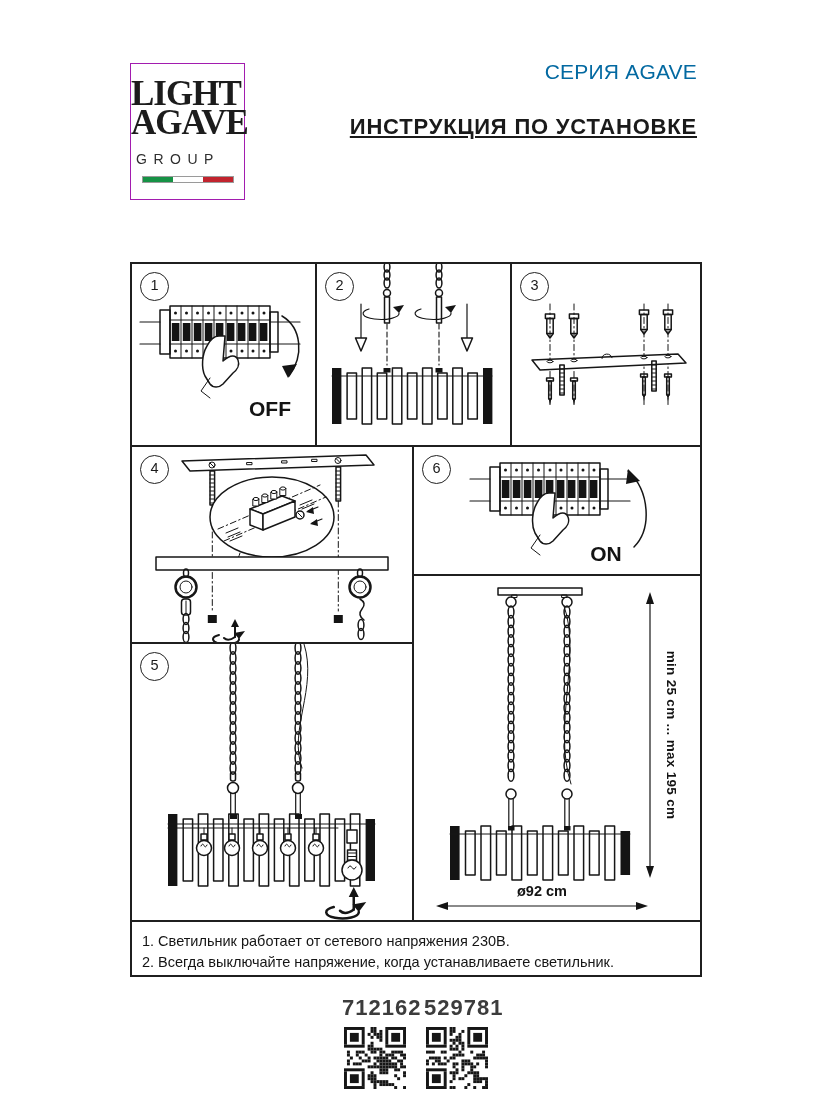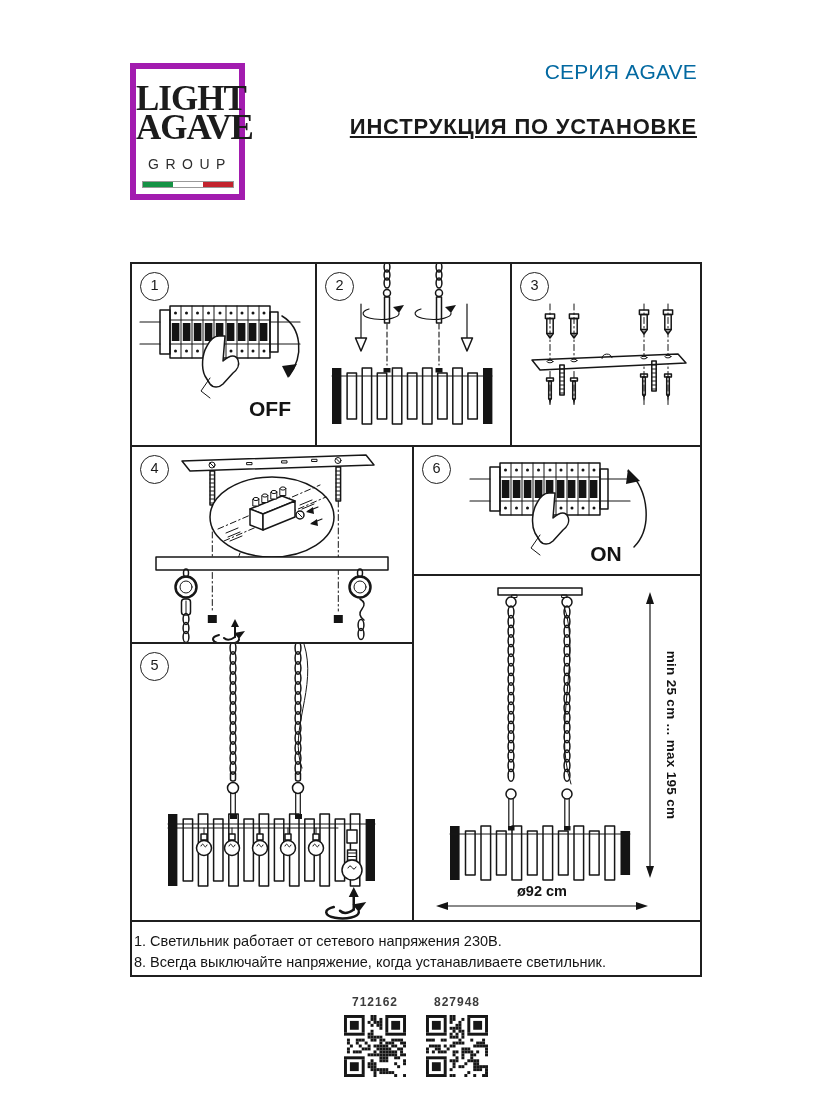--- a/index.html
+++ b/index.html
@@ -1,21 +1,21 @@
 <!DOCTYPE html>
 <html><head>
 <meta charset="utf-8">
 <style>
   html,body{margin:0;padding:0;background:#fff;}
   .page{position:relative;width:826px;height:1103px;background:#fff;overflow:hidden;
         font-family:"Liberation Sans",sans-serif;color:#161616;}
 
   
   .logo-box{position:absolute;left:130px;top:63px;width:115px;height:137px;
-            border:6px solid #a21caf;text-align:center;box-sizing:border-box;background:#fff;}
+            border:1px solid #a21caf;text-align:left;box-sizing:border-box;background:#fff;}
   .logo-light,.logo-star{font-family:"Liberation Serif",serif;font-weight:700;
             font-size:35px;line-height:.82;letter-spacing:-1px;color:#1c1c1c;}
   .logo-light{margin-top:16px;}
   .logo-group{font-size:14px;letter-spacing:6.5px;color:#2e2e2e;margin-top:14px;padding-left:5px;}
   .flag{display:flex;width:92px;height:7px;margin:9px auto 0;border:1px solid #9a9a9a;box-sizing:border-box;}
   .flag span{flex:1;}
   .flag .g{background:#169245;}
   .flag .w{background:#ffffff;}
   .flag .r{background:#c2242e;}
 
@@ -27,21 +27,21 @@
 
   
   .panel{position:absolute;background:#fff;border:2px solid #1f1f1f;box-sizing:border-box;}
   .p1{left:130px;top:262px;width:187px;height:185px;}
   .p2{left:315px;top:262px;width:197px;height:185px;}
   .p3{left:510px;top:262px;width:192px;height:185px;}
   .p4{left:130px;top:445px;width:284px;height:199px;}
   .p6{left:412px;top:445px;width:290px;height:131px;}
   .p5{left:130px;top:642px;width:284px;height:280px;}
   .pdim{left:412px;top:574px;width:290px;height:348px;}
-  .pnotes{left:130px;top:920px;width:572px;height:57px;padding:9px 2px;box-sizing:border-box;}
+  .pnotes{left:130px;top:920px;width:572px;height:57px;padding:9px 10px;box-sizing:border-box;}
   .note-line{font-size:14.5px;line-height:21px;color:#151515;}
 
   .badge{position:absolute;left:8px;top:8px;width:27px;height:27px;border:1.5px solid #222;
          border-radius:50%;font-size:14.5px;line-height:25px;text-align:center;
          color:#1a1a1a;background:#fff;z-index:3;}
 
   svg.art{position:absolute;left:0;top:0;stroke:#161616;fill:none;
           stroke-width:1.5;stroke-linecap:round;stroke-linejoin:round;}
   .f{fill:#141414;stroke:none;}
   .w{fill:#ffffff;}
@@ -50,21 +50,21 @@
   .sw2{stroke-width:2;}
   .sw25{stroke-width:2.5;}
   .ds{stroke-dasharray:5 3;stroke-width:1.1;}
   .dd{stroke-dasharray:6 3 1.5 3;stroke-width:1;}
   .t{stroke:none;fill:#141414;font-family:"Liberation Sans",sans-serif;font-weight:700;}
 
   
   .footer{position:absolute;left:130px;top:995px;width:572px;display:flex;
           justify-content:center;gap:16px;}
   .qr-col{width:66px;text-align:center;}
-  .qr-label{font-weight:700;font-size:12px;letter-spacing:1px;color:#3c3c3c;margin-bottom:6px;}
+  .qr-label{font-weight:700;font-size:22px;letter-spacing:1px;color:#3c3c3c;margin-bottom:6px;}
   .qrsvg{fill:#161616;stroke:none;}
 </style>
 </head>
 <body>
 
 <svg width="0" height="0" style="position:absolute" aria-hidden="true">
   <defs>
     <g id="breaker">
       <path d="M-30,16 H-10 M-30,38 H-10 M100,16 H130 M100,38 H130" class="sw12"></path>
       <rect x="-10" y="4" width="10" height="44"></rect>
@@ -471,21 +471,21 @@
         <path d="M30,330 H226" class="sw12"></path>
         <polygon points="22,330 34,326 34,334" class="f"></polygon>
         <polygon points="234,330 222,326 222,334" class="f"></polygon>
         <text x="128" y="320" text-anchor="middle" class="t" font-size="14.5">ø92 cm</text>
       </g>
     </svg>
   </div>
 
   <div class="panel pnotes">
     <div class="note-line">1. Светильник работает от сетевого напряжения 230В.</div>
-    <div class="note-line">8. Всегда выключайте напряжение, когда устанавливаете светильник.</div>
+    <div class="note-line">2. Всегда выключайте напряжение, когда устанавливаете светильник.</div>
   </div>
 
   <div class="footer">
     <div class="qr-col">
       <div class="qr-label">712162</div>
       <svg id="qr1" class="qrsvg" width="62" height="62" viewBox="0 0 63 63">
           <rect x="0" y="0" width="21" height="3"></rect>
           <rect x="0" y="18" width="21" height="3"></rect>
           <rect x="0" y="3" width="3" height="15"></rect>
           <rect x="18" y="3" width="3" height="15"></rect>
@@ -618,21 +618,21 @@
           <rect x="39" y="57" width="3" height="3"></rect>
           <rect x="42" y="57" width="3" height="3"></rect>
           <rect x="45" y="57" width="3" height="3"></rect>
           <rect x="48" y="57" width="3" height="3"></rect>
           <rect x="30" y="60" width="3" height="3"></rect>
           <rect x="51" y="60" width="3" height="3"></rect>
           <rect x="60" y="60" width="3" height="3"></rect>
         </svg>
     </div>
     <div class="qr-col">
-      <div class="qr-label">827948</div>
+      <div class="qr-label">529781</div>
       <svg id="qr2" class="qrsvg" width="62" height="62" viewBox="0 0 63 63">
           <rect x="0" y="0" width="21" height="3"></rect>
           <rect x="0" y="18" width="21" height="3"></rect>
           <rect x="0" y="3" width="3" height="15"></rect>
           <rect x="18" y="3" width="3" height="15"></rect>
           <rect x="6" y="6" width="9" height="9"></rect>
           <rect x="42" y="0" width="21" height="3"></rect>
           <rect x="42" y="18" width="21" height="3"></rect>
           <rect x="42" y="3" width="3" height="15"></rect>
           <rect x="60" y="3" width="3" height="15"></rect>

